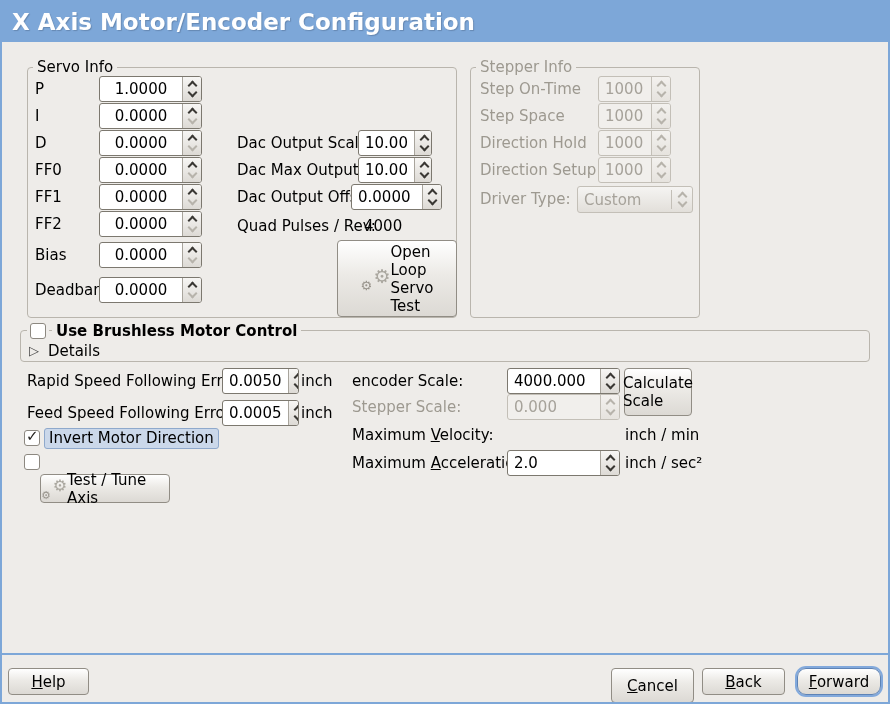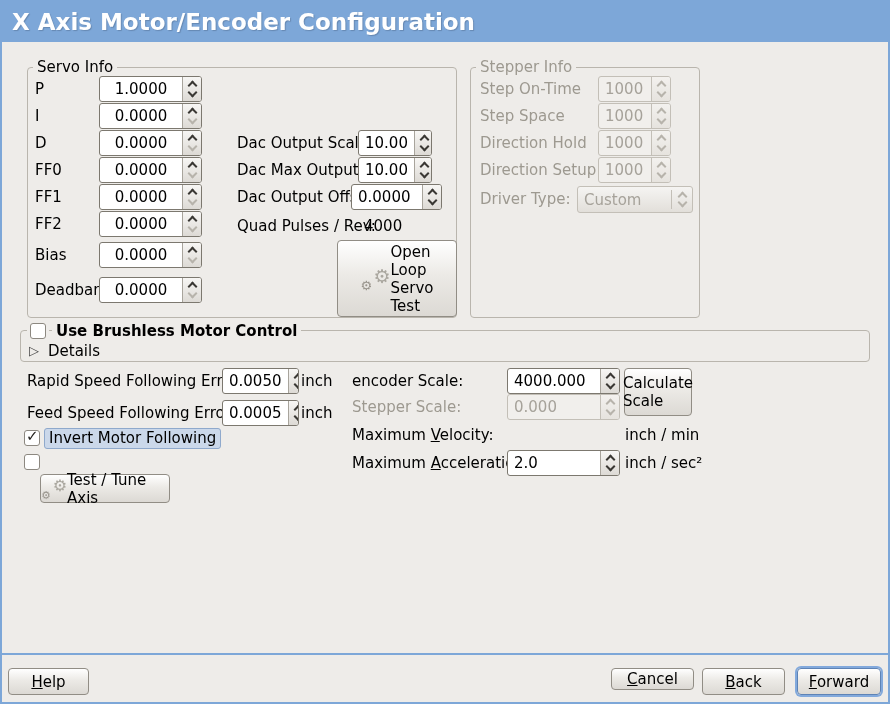--- a/index.html
+++ b/index.html
@@ -203,21 +203,21 @@
     <div class="lab" style="left:25px; top:358px;">Feed Speed Following Error:</div>
     <div class="spin" style="left:220px; top:358px; width:77px;">
       <span class="sv">0.0005</span>
         <span class="sbtn"></span>
     </div>
     <div class="lab unit" style="left:299px; top:358px;">inch</div>
 
     <span class="cb" style="left:22px; top:388px;">
       <span class="mark">✓</span>
     </span>
-    <div class="hl" style="left:42px; top:386px;">Invert Motor Following</div>
+    <div class="hl" style="left:42px; top:386px;">Invert Motor Direction</div>
 
     <span class="cb" style="left:22px; top:412px;"></span>
 
     <div class="btn" style="left:38px; top:432px; width:130px; height:29px;">
       <span class="gearwrap small">
         <span class="gear-big">⚙</span>
         <span class="gear-sm">⚙</span>
       </span>
       <span>Test / Tune Axis</span>
     </div>
@@ -252,24 +252,24 @@
     <div class="lab unit" style="left:623px; top:408px;">inch / sec²</div>
 
   </div>
 
   <div class="sep"></div>
 
   <div class="footer">
     <div class="btn" style="left:6px; top:13px; width:81px; height:27px;">
       <span><span></span><u>H</u><span>elp</span></span>
     </div>
-    <div class="btn" style="left:609px; top:13px; width:83px; height:22px;">
+    <div class="btn" style="left:609px; top:13px; width:83px; height:35px;">
       <span><span></span><u>C</u><span>ancel</span></span>
     </div>
     <div class="btn" style="left:700px; top:13px; width:83px; height:27px;text-align:right;">
       <span><span></span><u>B</u><span>ack</span></span>
     </div>
-    <div class="btn focus" style="left:795px; top:13px; width:84px; height:27px;">
+    <div class="btn focus" style="left:795px; top:13px; width:84px; height:27px;border-radius:9px;">
       <span><span></span><u>F</u><span>orward</span></span>
     </div>
   </div>
 
 </div>
 
 </body></html>

